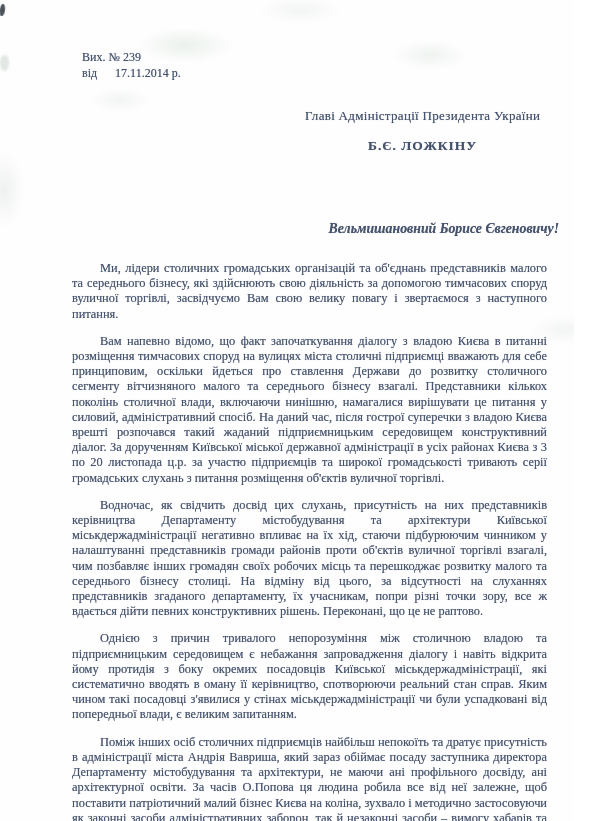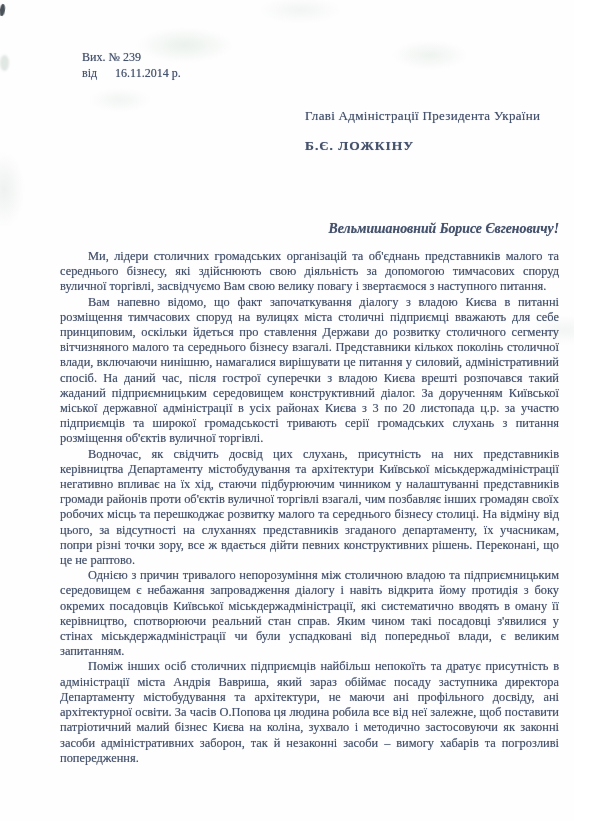--- a/index.html
+++ b/index.html
@@ -62,20 +62,21 @@
   .recipient .r-title {
     font-weight: normal;
     font-size: 13px;
     letter-spacing: 0.3px;
   }
   .recipient .r-name {
     font-weight: bold;
     font-size: 13.5px;
     letter-spacing: 1px;
     margin-top: 14px;
+    text-align: center;
   }
   .recipient .r-addr {
     font-style: italic;
     font-size: 11.5px;
     margin-top: 17px;
     color: #5a657d;
   }
   .salutation {
     position: absolute;
     left: 60px;
@@ -91,37 +92,37 @@
     position: absolute;
     left: 60px;
     top: 249px;
     width: 499px;
     font-size: 12.4px;
     line-height: 15.2px;
     text-align: justify;
     text-shadow: 0 0 0.7px rgba(70,83,109,0.6);
   }
   .letter-body p {
-    margin: 0;
+    margin: 12px;
     padding: 0;
     text-indent: 28px;
   }
 </style>
 </head>
 <body>
 
 <div class="page">
 
   <div class="scan-mark-corner"></div>
   <div class="scan-smudge"></div>
 
   <div class="ref-block">
     <div>Вих. № 239</div>
     <div class="ref-date">
-      <span class="label">від</span><span>16.11.2014 р.</span>
+      <span class="label">від</span><span>17.11.2014 р.</span>
     </div>
   </div>
 
   <div class="recipient">
     <div class="r-title">Главі Адміністрації Президента України</div>
     <div class="r-name">Б.Є. ЛОЖКІНУ</div>
   </div>
 
   <div class="salutation">Вельмишановний Борисе Євгеновичу!</div>
 

